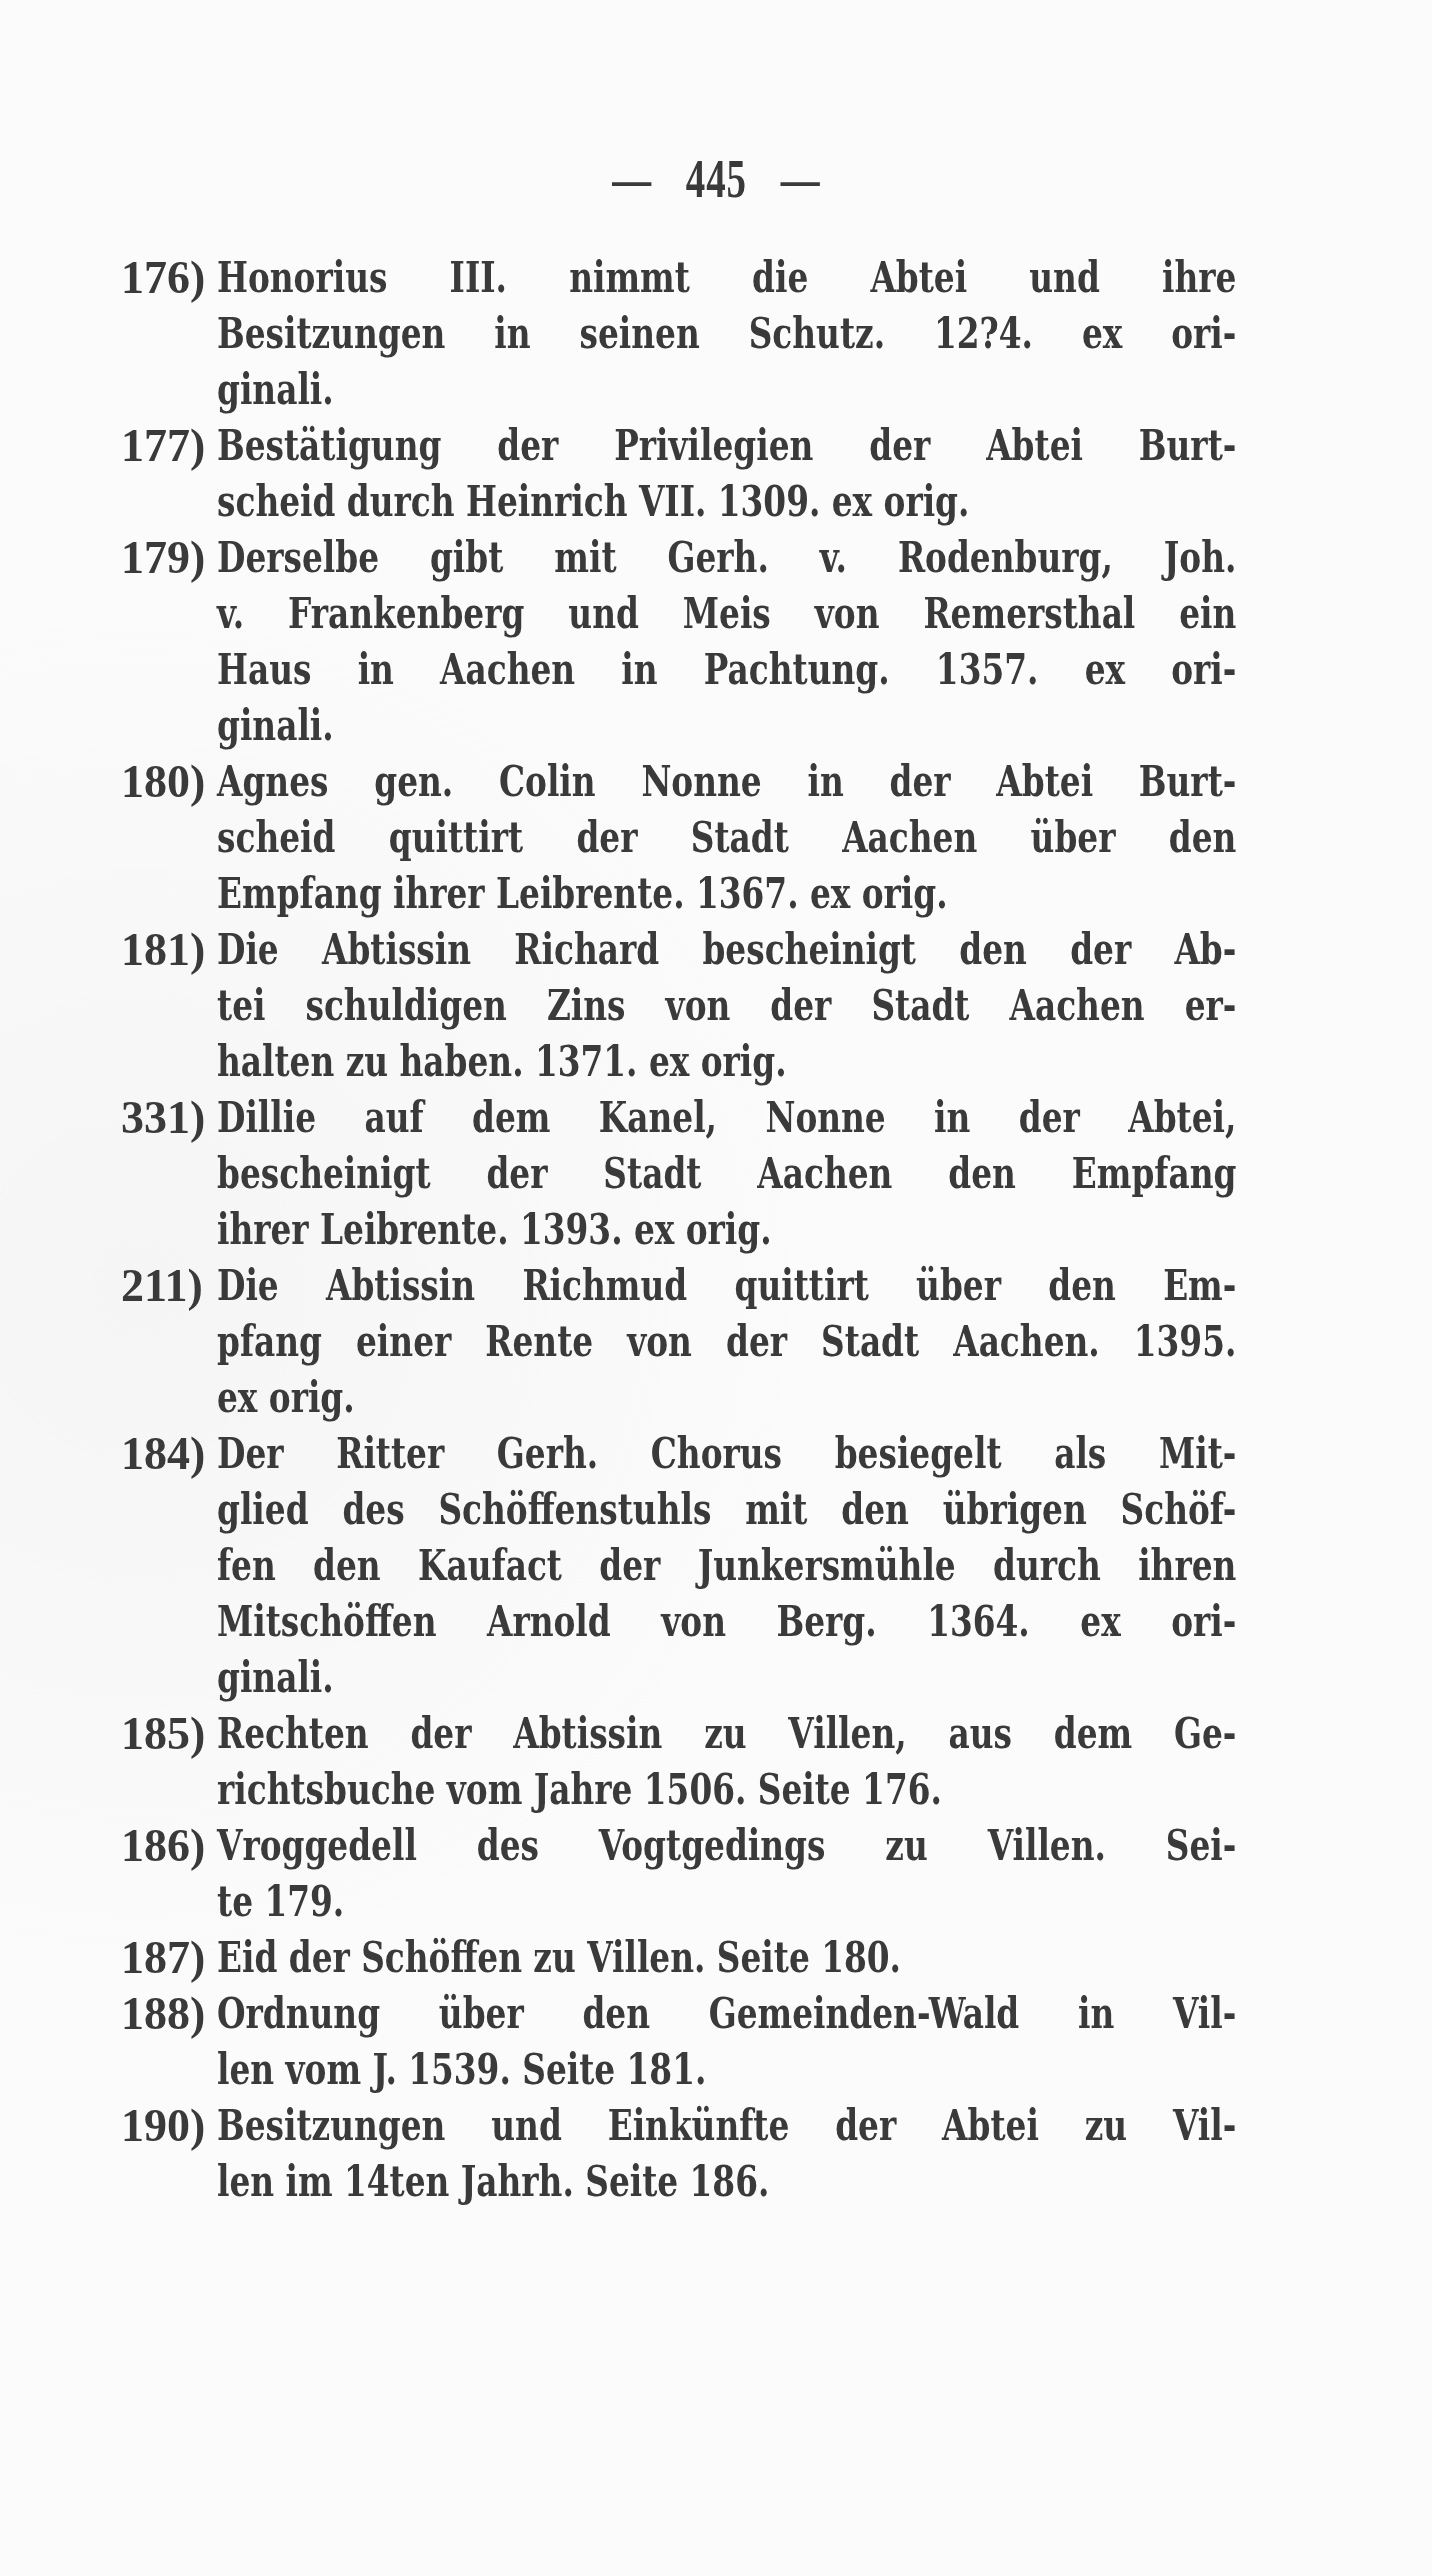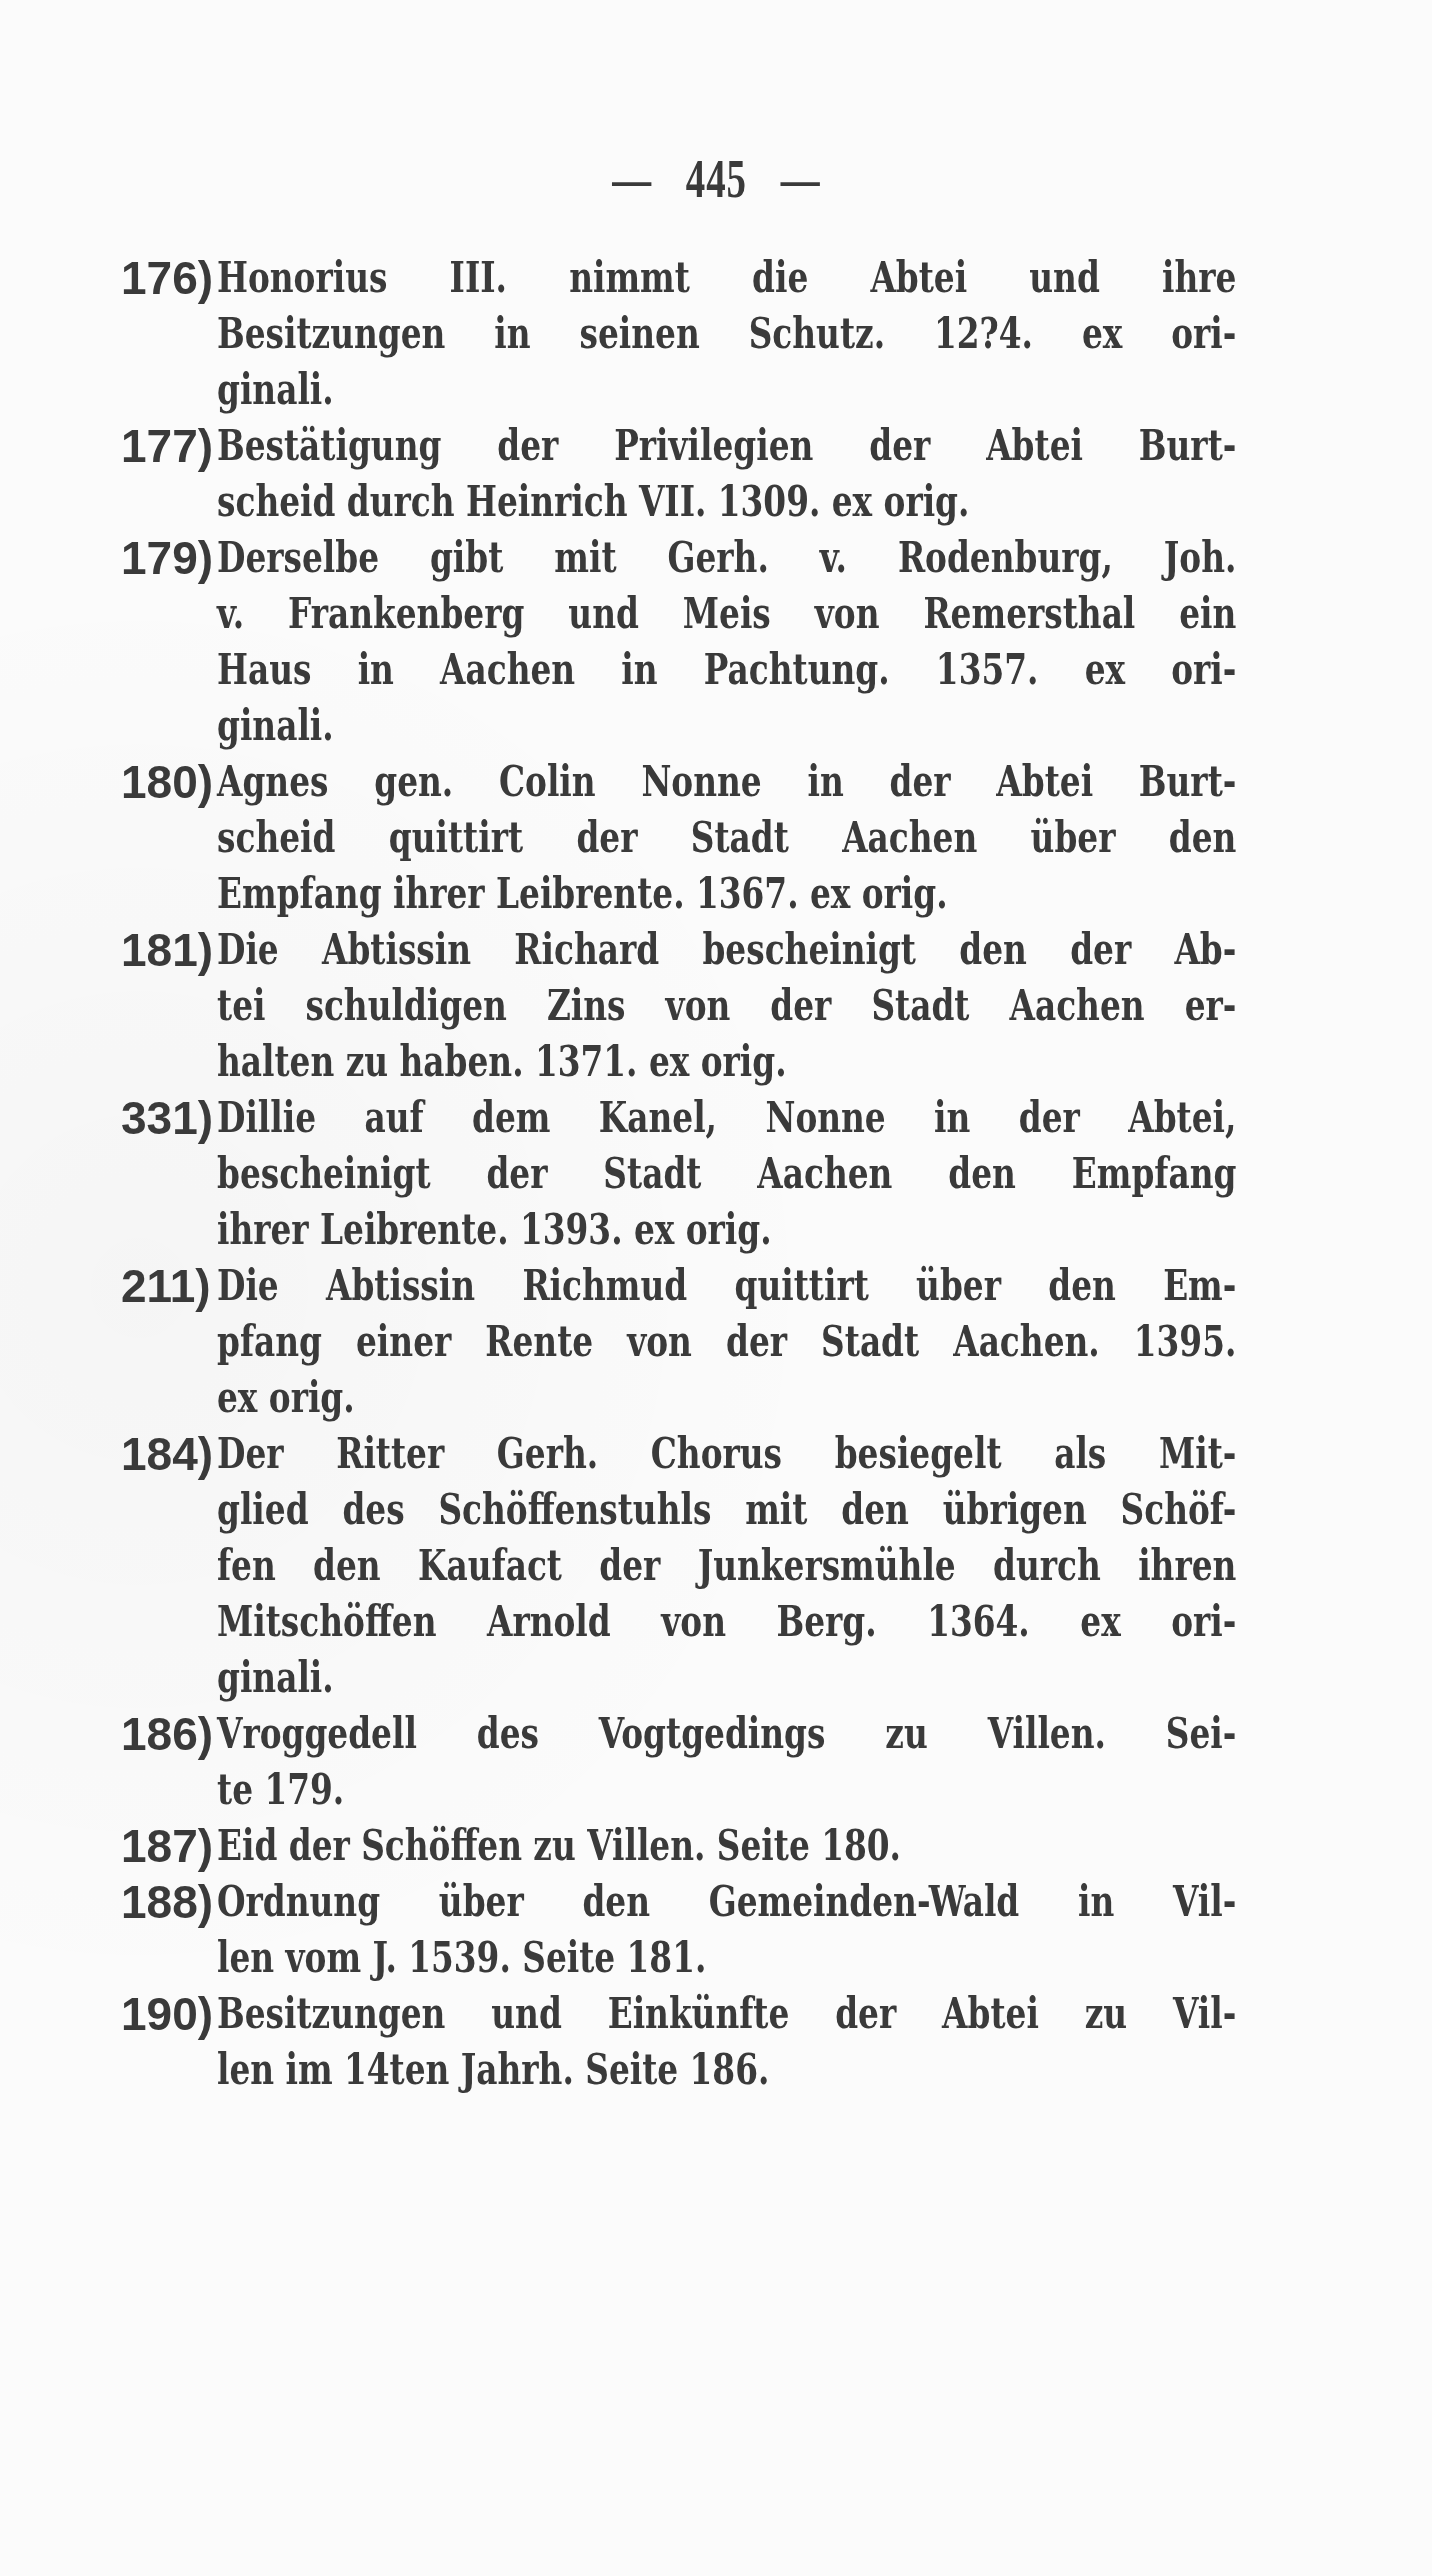--- a/index.html
+++ b/index.html
@@ -55,21 +55,21 @@
       line-height: 56px;
       font-weight: bold;
       text-align: justify;
       text-align-last: left;
     }
     .entry .num {
       position: absolute;
       left: 0;
       top: 0;
       width: 96px;
-      font-family: Liberation Sans, sans-serif;
+      font-family: Liberation Serif, serif;
       font-weight: bold;
       font-size: 46px;
     }
     .entry .line {
       display: block;
       white-space: nowrap;
       transform: scaleX(0.78);
       transform-origin: 0 0;
       width: 128%;
       text-align: justify;
@@ -135,20 +135,25 @@
       </div>
       <div class="entry">
         <span class="num">184)</span>
         <span class="line">Der Ritter Gerh. Chorus besiegelt als Mit-</span>
         <span class="line">glied des Schöffenstuhls mit den übrigen Schöf-</span>
         <span class="line">fen den Kaufact der Junkersmühle durch ihren</span>
         <span class="line">Mitschöffen Arnold von Berg. 1364. ex ori-</span>
         <span class="line last">ginali.</span>
       </div>
       <div class="entry">
+        <span class="num">185)</span>
+        <span class="line">Rechten der Abtissin zu Villen, aus dem Ge-</span>
+        <span class="line last">richtsbuche vom Jahre 1506. Seite 176.</span>
+      </div>
+      <div class="entry">
         <span class="num">186)</span>
         <span class="line">Vroggedell des Vogtgedings zu Villen. Sei-</span>
         <span class="line last">te 179.</span>
       </div>
       <div class="entry">
         <span class="num">187)</span>
         <span class="line last">Eid der Schöffen zu Villen. Seite 180.</span>
       </div>
       <div class="entry">
         <span class="num">188)</span>

